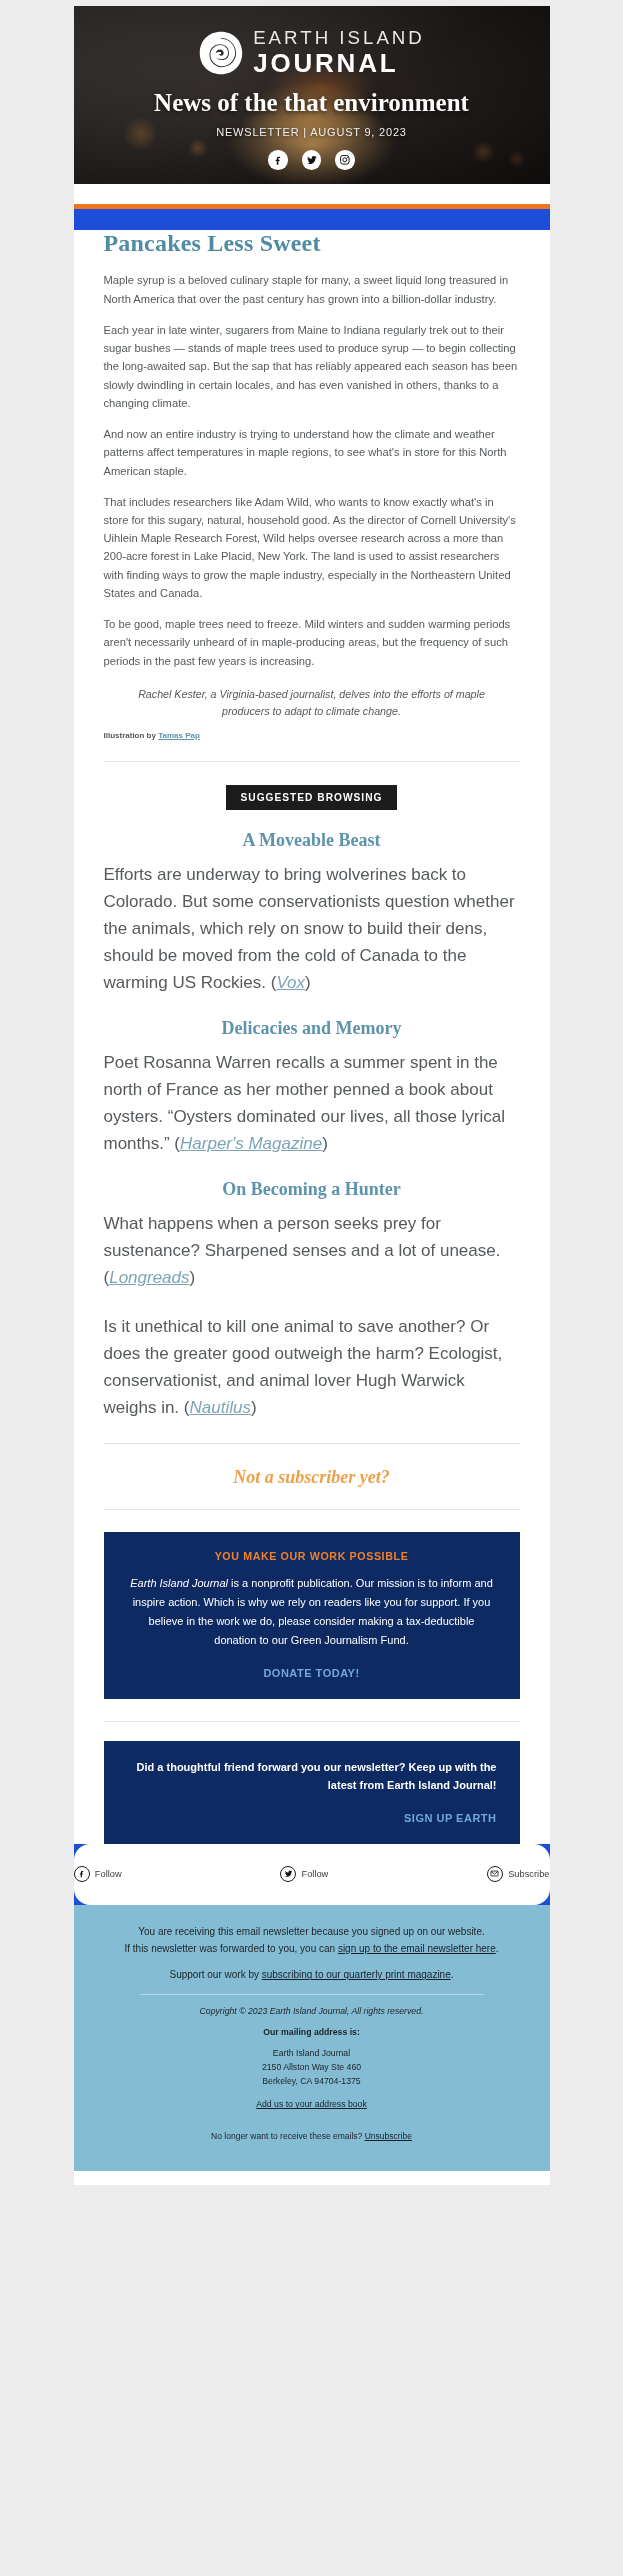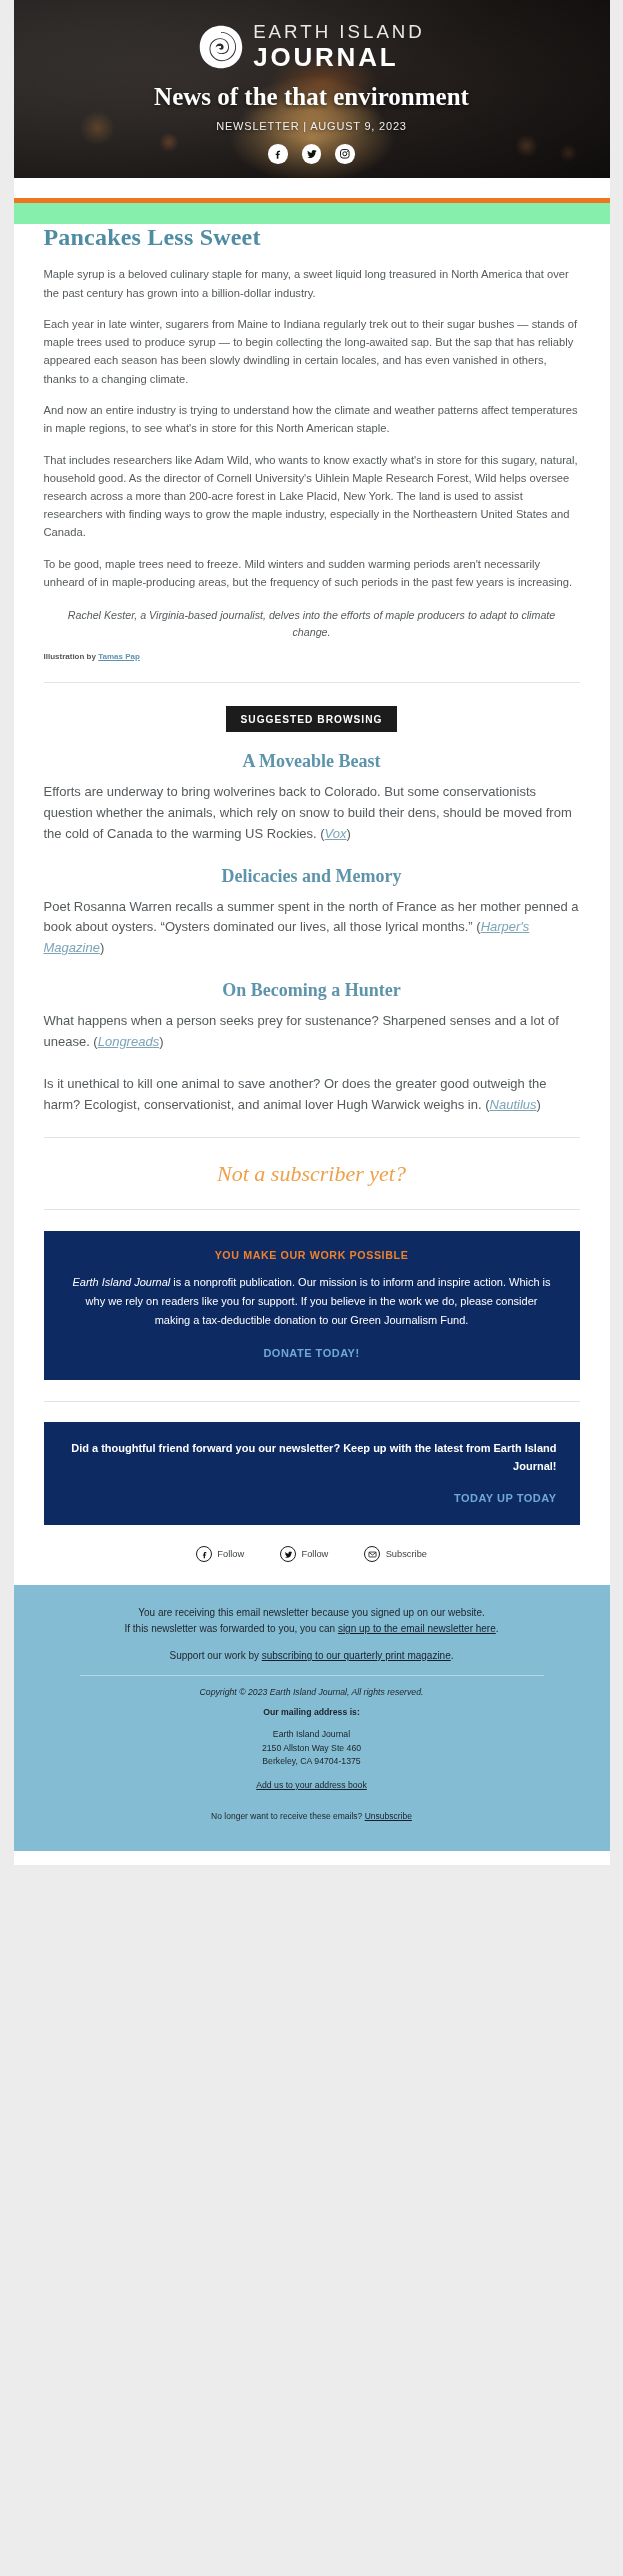--- a/index.html
+++ b/index.html
@@ -9,23 +9,23 @@
     background: #ececec;
     font-family: "Liberation Sans", sans-serif;
   }
   .page {
     width: 623px;
     margin: 0 auto;
     background: #ececec;
     position: relative;
   }
   .email-body {
-    width: 596px;
-    margin: 0 auto;
-    background: #86efac;
+    width: 476px;
+    margin: 6px auto;
+    background: #1d4ed8;
   }
   
   .hero {
     position: relative;
     height: 178px;
     overflow: hidden;
     background: #2a2523;
   }
   .hero-bg {
     position: absolute;
@@ -181,38 +181,38 @@
   h2.sugg-title {
     font-family: "Liberation Serif", serif;
     font-size: 18px;
     font-weight: 700;
     color: #5d94ab;
     margin: 0 0 9.8px 0;
     text-align: center;
   }
   .sugg-item { margin-bottom: 21.4px; }
   .sugg-item p {
-    font-size: 13px;
+    font-size: 17px;
     line-height: 1.6;
     color: #555a5d;
     margin: 0;
   }
   .sugg-item a, a.src-link {
     color: #7ba4b7;
     text-decoration: underline;
     font-style: italic;
   }
 
   
   .sub-wrap { text-align: center; margin: 23px 0 0 0; }
   .sub-head {
     font-family: "Liberation Serif", serif;
     font-style: italic;
-    font-weight: 400;
-    font-size: 22px;
+    font-weight: 700;
+    font-size: 18px;
     color: #eda14a;
     margin: 0 0 14.2px 0;
   }
   .sub-text {
     font-size: 11.2px;
     line-height: 1.65;
     color: #4b5052;
     font-weight: bold;
     margin: 0 0 3.6px 0;
   }
@@ -268,25 +268,26 @@
     font-weight: bold;
     letter-spacing: 0.5px;
     color: #6fa8dc;
     text-decoration: none;
     cursor: pointer;
   }
 
   
   .follow-row {
     display: flex;
-    justify-content: center;
+    justify-content: space-between;
     align-items: center;
     gap: 36px;
     padding: 21.4px 0 23px 0;
     background: #fff;
+    border-radius: 16px;
   }
   .follow-item { display: flex; align-items: center; gap: 5.3px; cursor: pointer; }
   .follow-circle {
     width: 16px; height: 16px;
     border-radius: 50%;
     border: 1.4px solid #1c1c1c;
     display: flex; align-items: center; justify-content: center;
   }
   .follow-label { font-size: 9.3px; color: #3a3f42; }
 
@@ -433,21 +434,21 @@
     <div class="navy-box">
       <div class="navy-title">YOU MAKE OUR WORK POSSIBLE</div>
       <p class="navy-body"><em>Earth Island Journal</em><span> is a nonprofit publication. Our mission is to inform and inspire action. Which is why we rely on readers like you for support. If you believe in the work we do, please consider making a tax-deductible donation to our Green Journalism Fund.</span></p>
       <a class="navy-cta">DONATE TODAY!</a>
     </div>
 
     <hr class="hr-light">
 
     <div class="signup-box">
       <p class="signup-text">Did a thoughtful friend forward you our newsletter? Keep up with the latest from Earth Island Journal!</p>
-      <a class="signup-cta">TODAY UP TODAY</a>
+      <a class="signup-cta">SIGN UP EARTH</a>
     </div>
   </div>
 
   <div class="follow-row">
     <span class="follow-item">
       <span class="follow-circle">
         <svg width="9" height="9" viewBox="0 0 24 24">
               <path fill="#111" d="M14.5 8.5h2.2V5.6h-2.7c-2.6 0-4.1 1.5-4.1 4.1v2.1H7.6v2.9h2.3V22h3.3v-7.3h2.4l.4-2.9h-2.8v-1.8c0-1 .3-1.5 1.3-1.5z"></path>
             </svg>
       </span>

